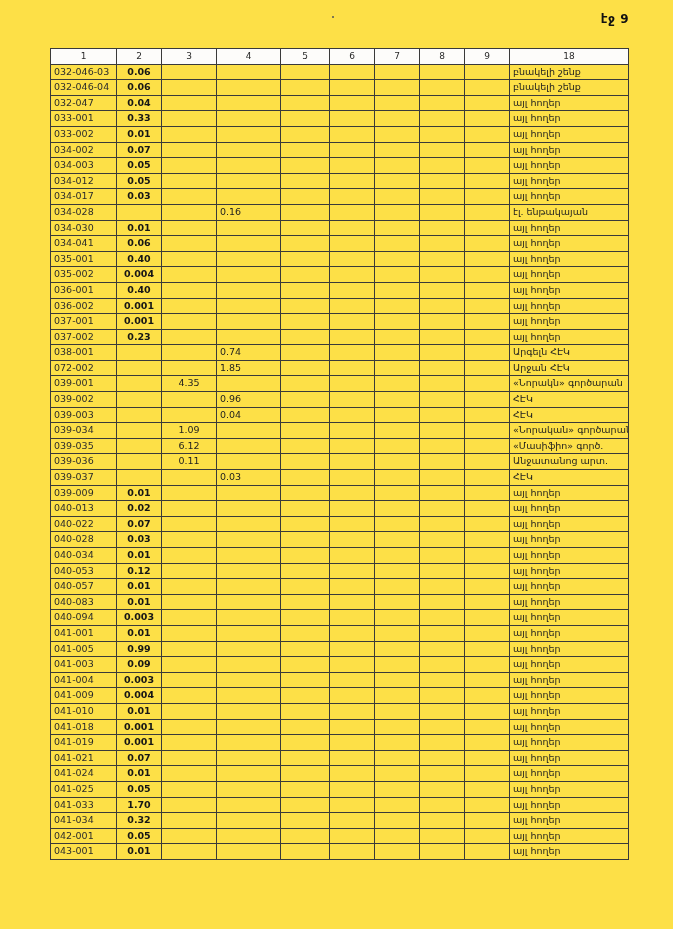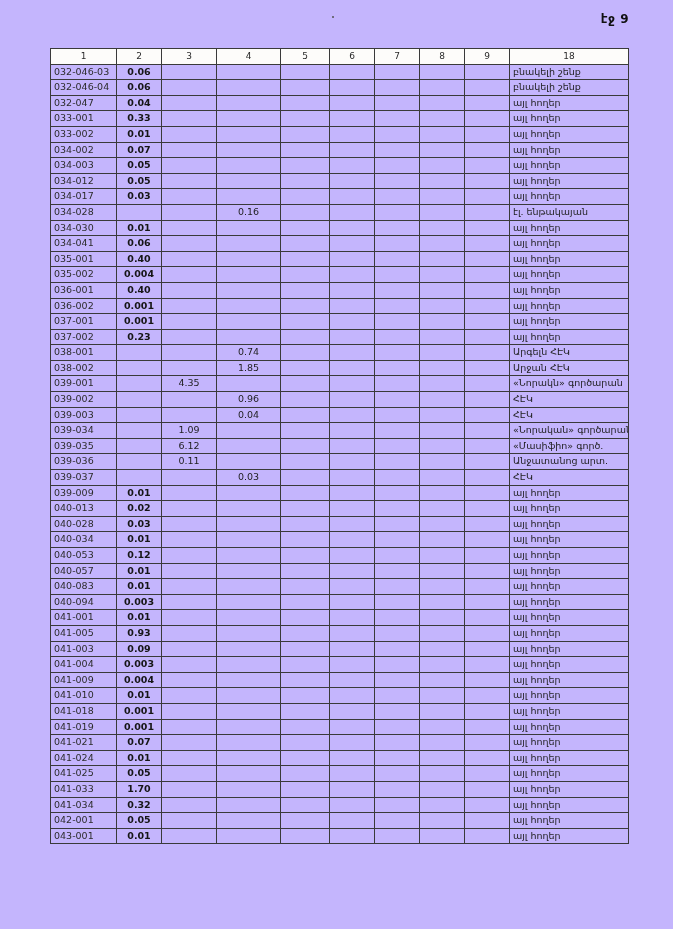--- a/index.html
+++ b/index.html
@@ -9,21 +9,21 @@
     width: 673px;
     height: 929px;
     font-family: "DejaVu Sans", sans-serif;
     color: #1b1b1b;
     -webkit-font-smoothing: none;
   }
   .page {
     position: relative;
     width: 673px;
     height: 929px;
-    background: #c4b5fd;
+    background: #fde047;
     overflow: hidden;
   }
   .page-label {
     position: absolute;
     top: 12px;
     right: 44px;
     font-size: 12px;
     font-weight: bold;
     color: #111;
     letter-spacing: 0.5px;
@@ -69,21 +69,21 @@
   table.land-table th {
     font-weight: normal;
     font-size: 9px;
     text-align: center;
     color: #2a2a2a;
     background: #fdfcfa;
   }
   table.land-table td.c1  { text-align: left;   color: #2c2c2c; }
   table.land-table td.c2  { text-align: center; font-weight: bold; color: #161616; }
   table.land-table td.c3  { text-align: center; }
-  table.land-table td.c4  { text-align: center; }
+  table.land-table td.c4  { text-align: left; }
   table.land-table td.c10 { text-align: left; }
 </style>
 </head>
 <body>
 
 <div class="page">
   <div class="speck"></div>
   <div class="page-label">էջ 9</div>
 
   <table class="land-table">
@@ -336,21 +336,21 @@
           <td class="c3"></td>
           <td class="c4">0.74</td>
           <td class="c5"></td>
           <td class="c6"></td>
           <td class="c7"></td>
           <td class="c8"></td>
           <td class="c9"></td>
           <td class="c10">Արգելն ՀԷԿ</td>
         </tr>
         <tr>
-          <td class="c1">038-002</td>
+          <td class="c1">072-002</td>
           <td class="c2"></td>
           <td class="c3"></td>
           <td class="c4">1.85</td>
           <td class="c5"></td>
           <td class="c6"></td>
           <td class="c7"></td>
           <td class="c8"></td>
           <td class="c9"></td>
           <td class="c10">Արջան ՀԷԿ</td>
         </tr>
@@ -456,20 +456,32 @@
           <td class="c3"></td>
           <td class="c4"></td>
           <td class="c5"></td>
           <td class="c6"></td>
           <td class="c7"></td>
           <td class="c8"></td>
           <td class="c9"></td>
           <td class="c10">այլ հողեր</td>
         </tr>
         <tr>
+          <td class="c1">040-022</td>
+          <td class="c2">0.07</td>
+          <td class="c3"></td>
+          <td class="c4"></td>
+          <td class="c5"></td>
+          <td class="c6"></td>
+          <td class="c7"></td>
+          <td class="c8"></td>
+          <td class="c9"></td>
+          <td class="c10">այլ հողեր</td>
+        </tr>
+        <tr>
           <td class="c1">040-028</td>
           <td class="c2">0.03</td>
           <td class="c3"></td>
           <td class="c4"></td>
           <td class="c5"></td>
           <td class="c6"></td>
           <td class="c7"></td>
           <td class="c8"></td>
           <td class="c9"></td>
           <td class="c10">այլ հողեր</td>
@@ -541,21 +553,21 @@
           <td class="c4"></td>
           <td class="c5"></td>
           <td class="c6"></td>
           <td class="c7"></td>
           <td class="c8"></td>
           <td class="c9"></td>
           <td class="c10">այլ հողեր</td>
         </tr>
         <tr>
           <td class="c1">041-005</td>
-          <td class="c2">0.93</td>
+          <td class="c2">0.99</td>
           <td class="c3"></td>
           <td class="c4"></td>
           <td class="c5"></td>
           <td class="c6"></td>
           <td class="c7"></td>
           <td class="c8"></td>
           <td class="c9"></td>
           <td class="c10">այլ հողեր</td>
         </tr>
         <tr>

